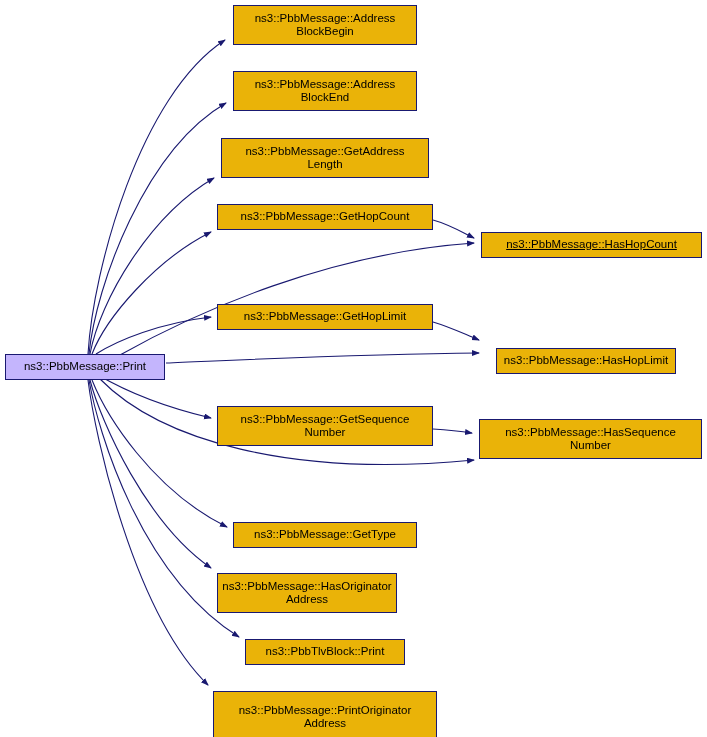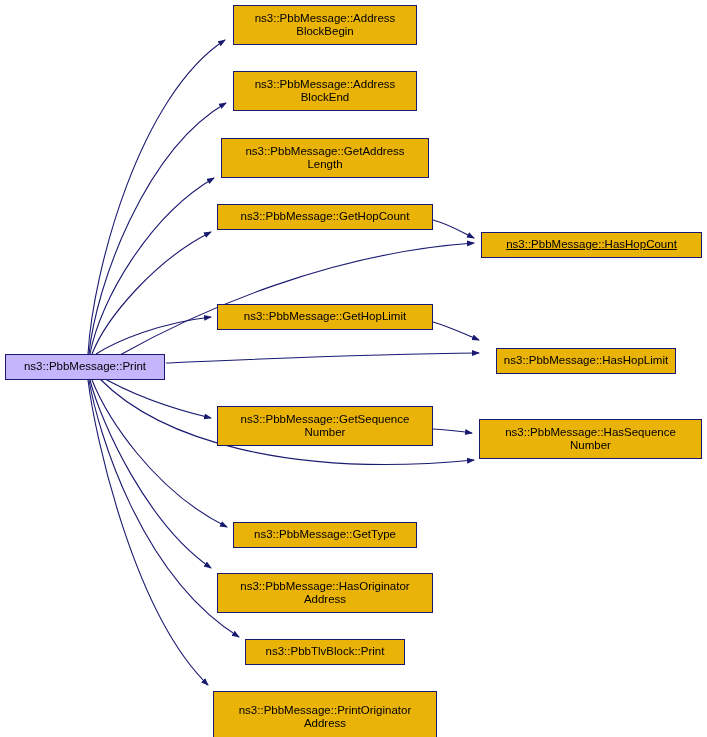--- a/index.html
+++ b/index.html
@@ -120,21 +120,21 @@
     <span>ns3::PbbMessage::GetSequence
 Number</span>
   </div>
   <div class="node" style="left:479px; top:419px; width:223px; height:40px;">
     <span>ns3::PbbMessage::HasSequence
 Number</span>
   </div>
   <div class="node" style="left:233px; top:522px; width:184px; height:26px;text-align:center;">
     <span>ns3::PbbMessage::GetType</span>
   </div>
-  <div class="node" style="left:217px; top:573px; width:216px; height:40px;">
+  <div class="node" style="left:217px; top:573px; width:180px; height:40px;">
     <span>ns3::PbbMessage::HasOriginator
 Address</span>
   </div>
   <div class="node" style="left:245px; top:639px; width:160px; height:26px;text-align:center;">
     <span>ns3::PbbTlvBlock::Print</span>
   </div>
   <div class="node" style="left:213px; top:691px; width:224px; height:52px;justify-content:center;">
     <span>ns3::PbbMessage::PrintOriginator
 Address</span>
   </div>

